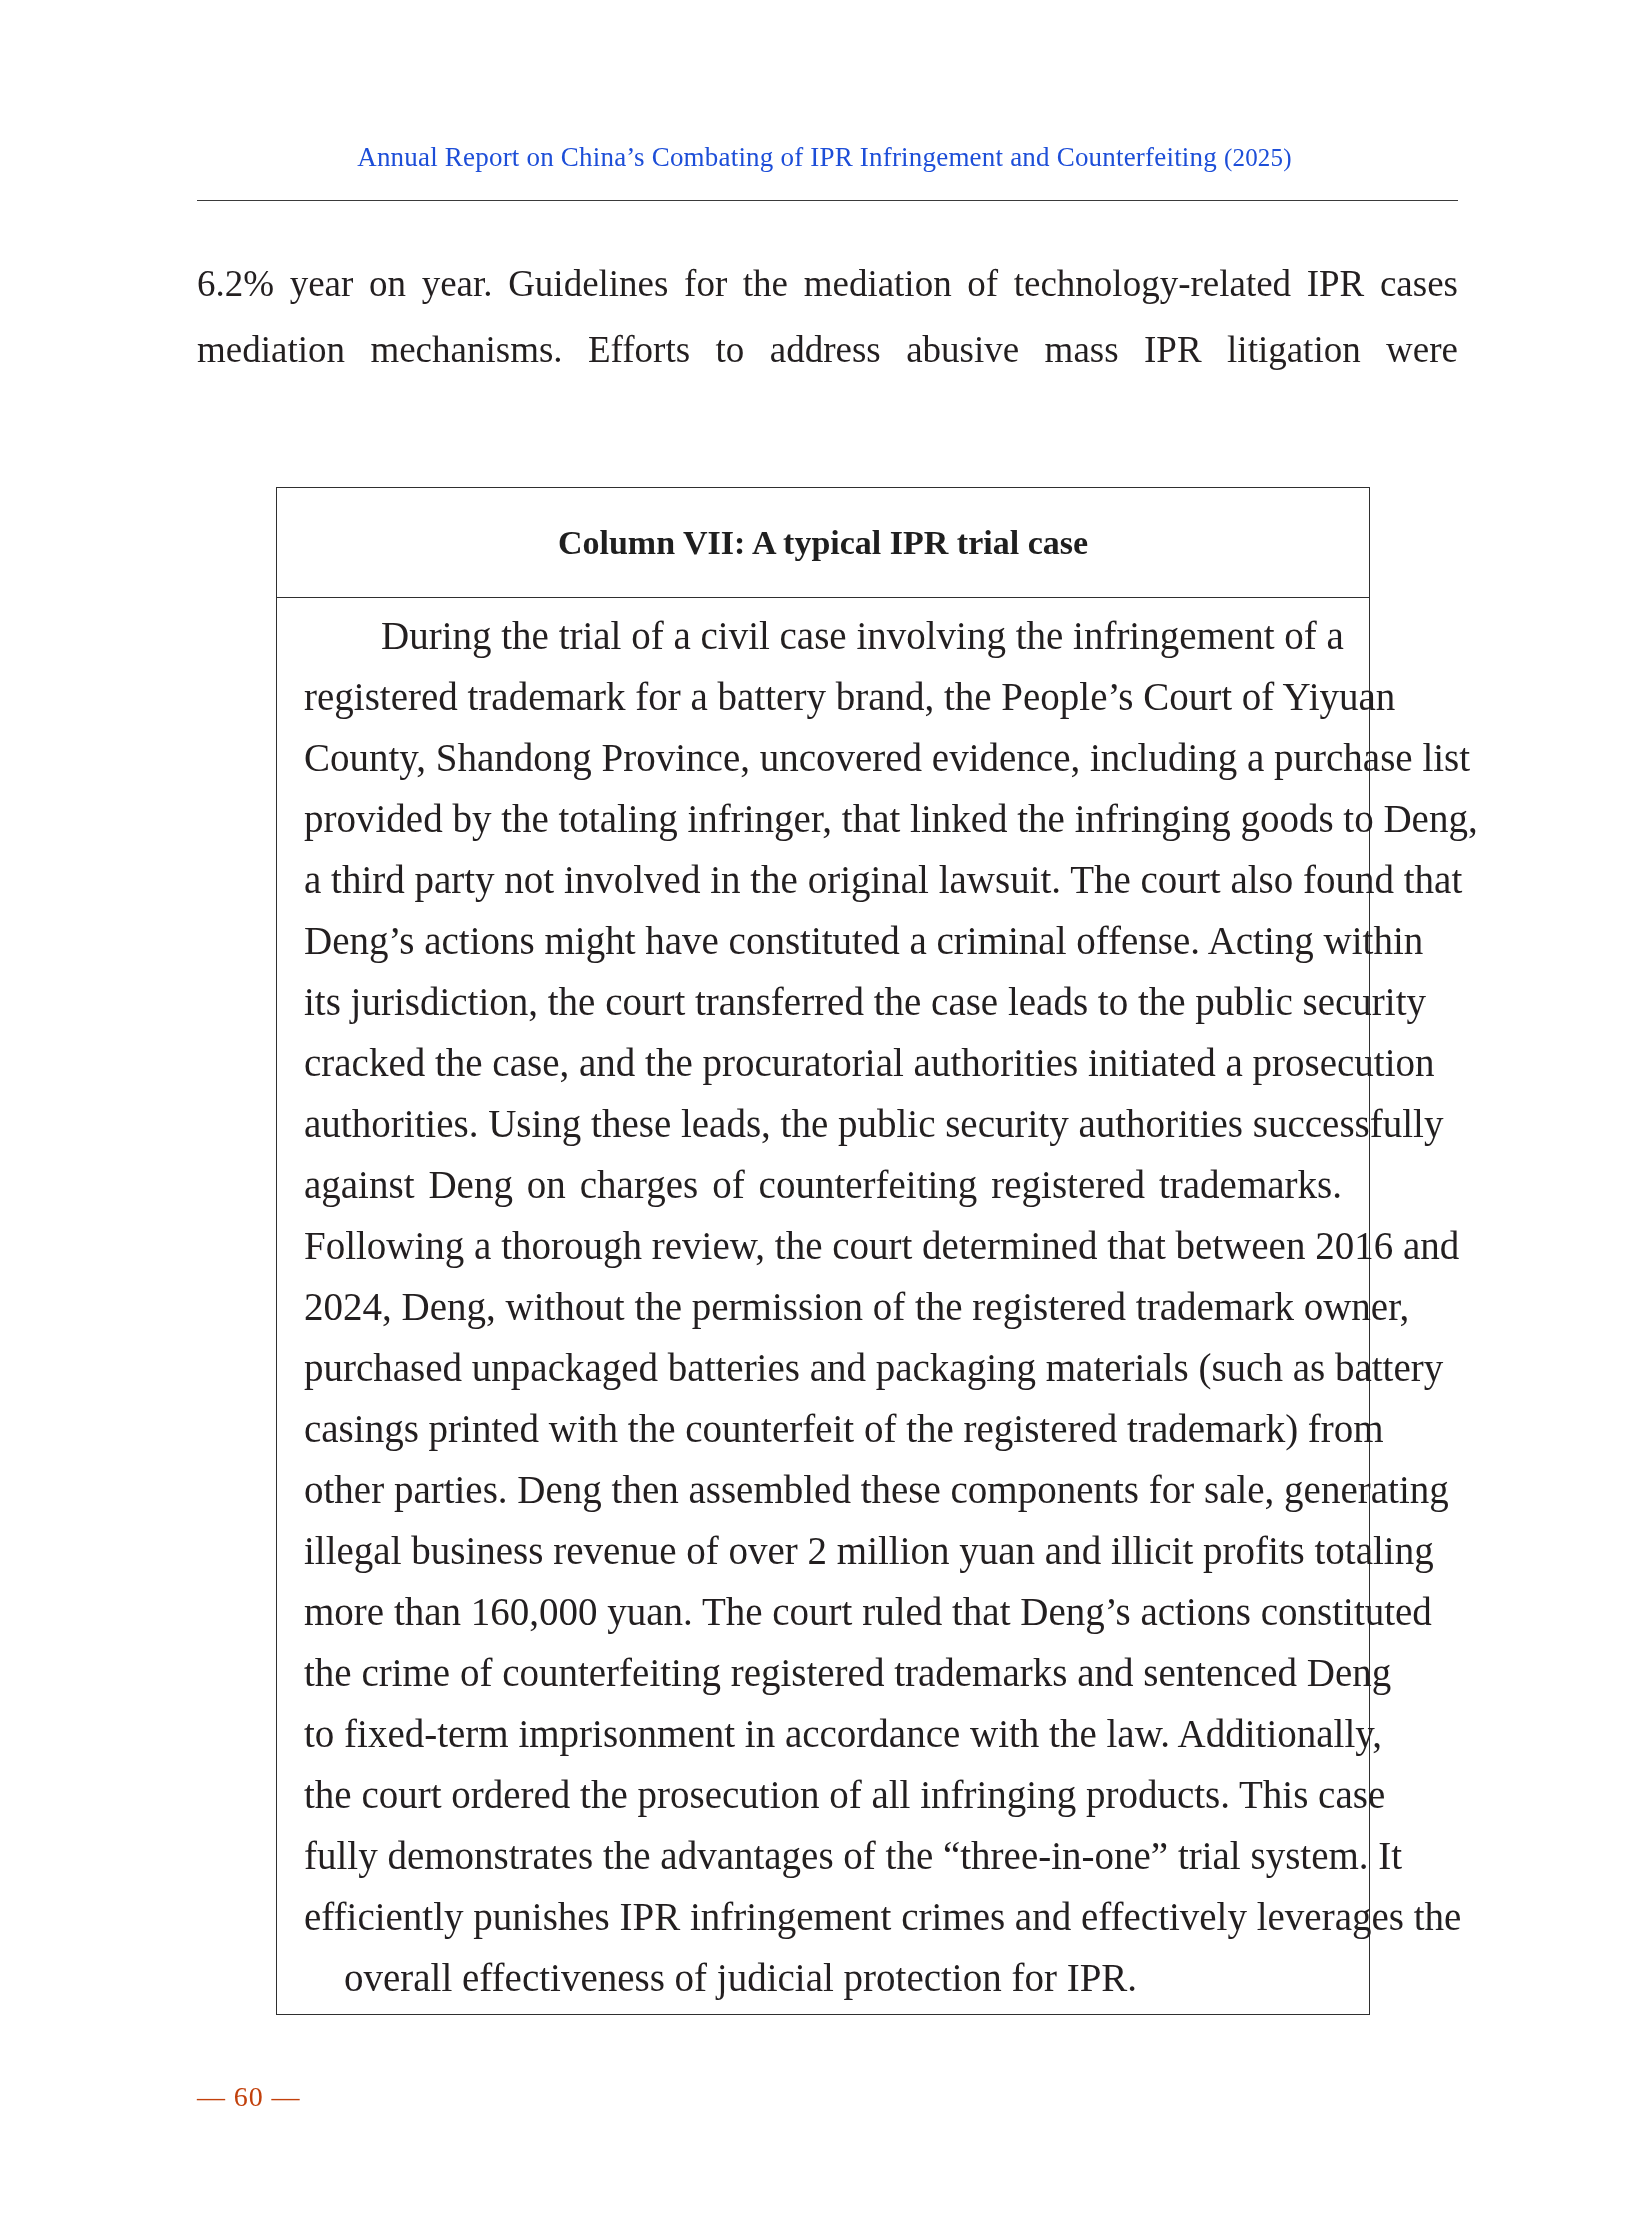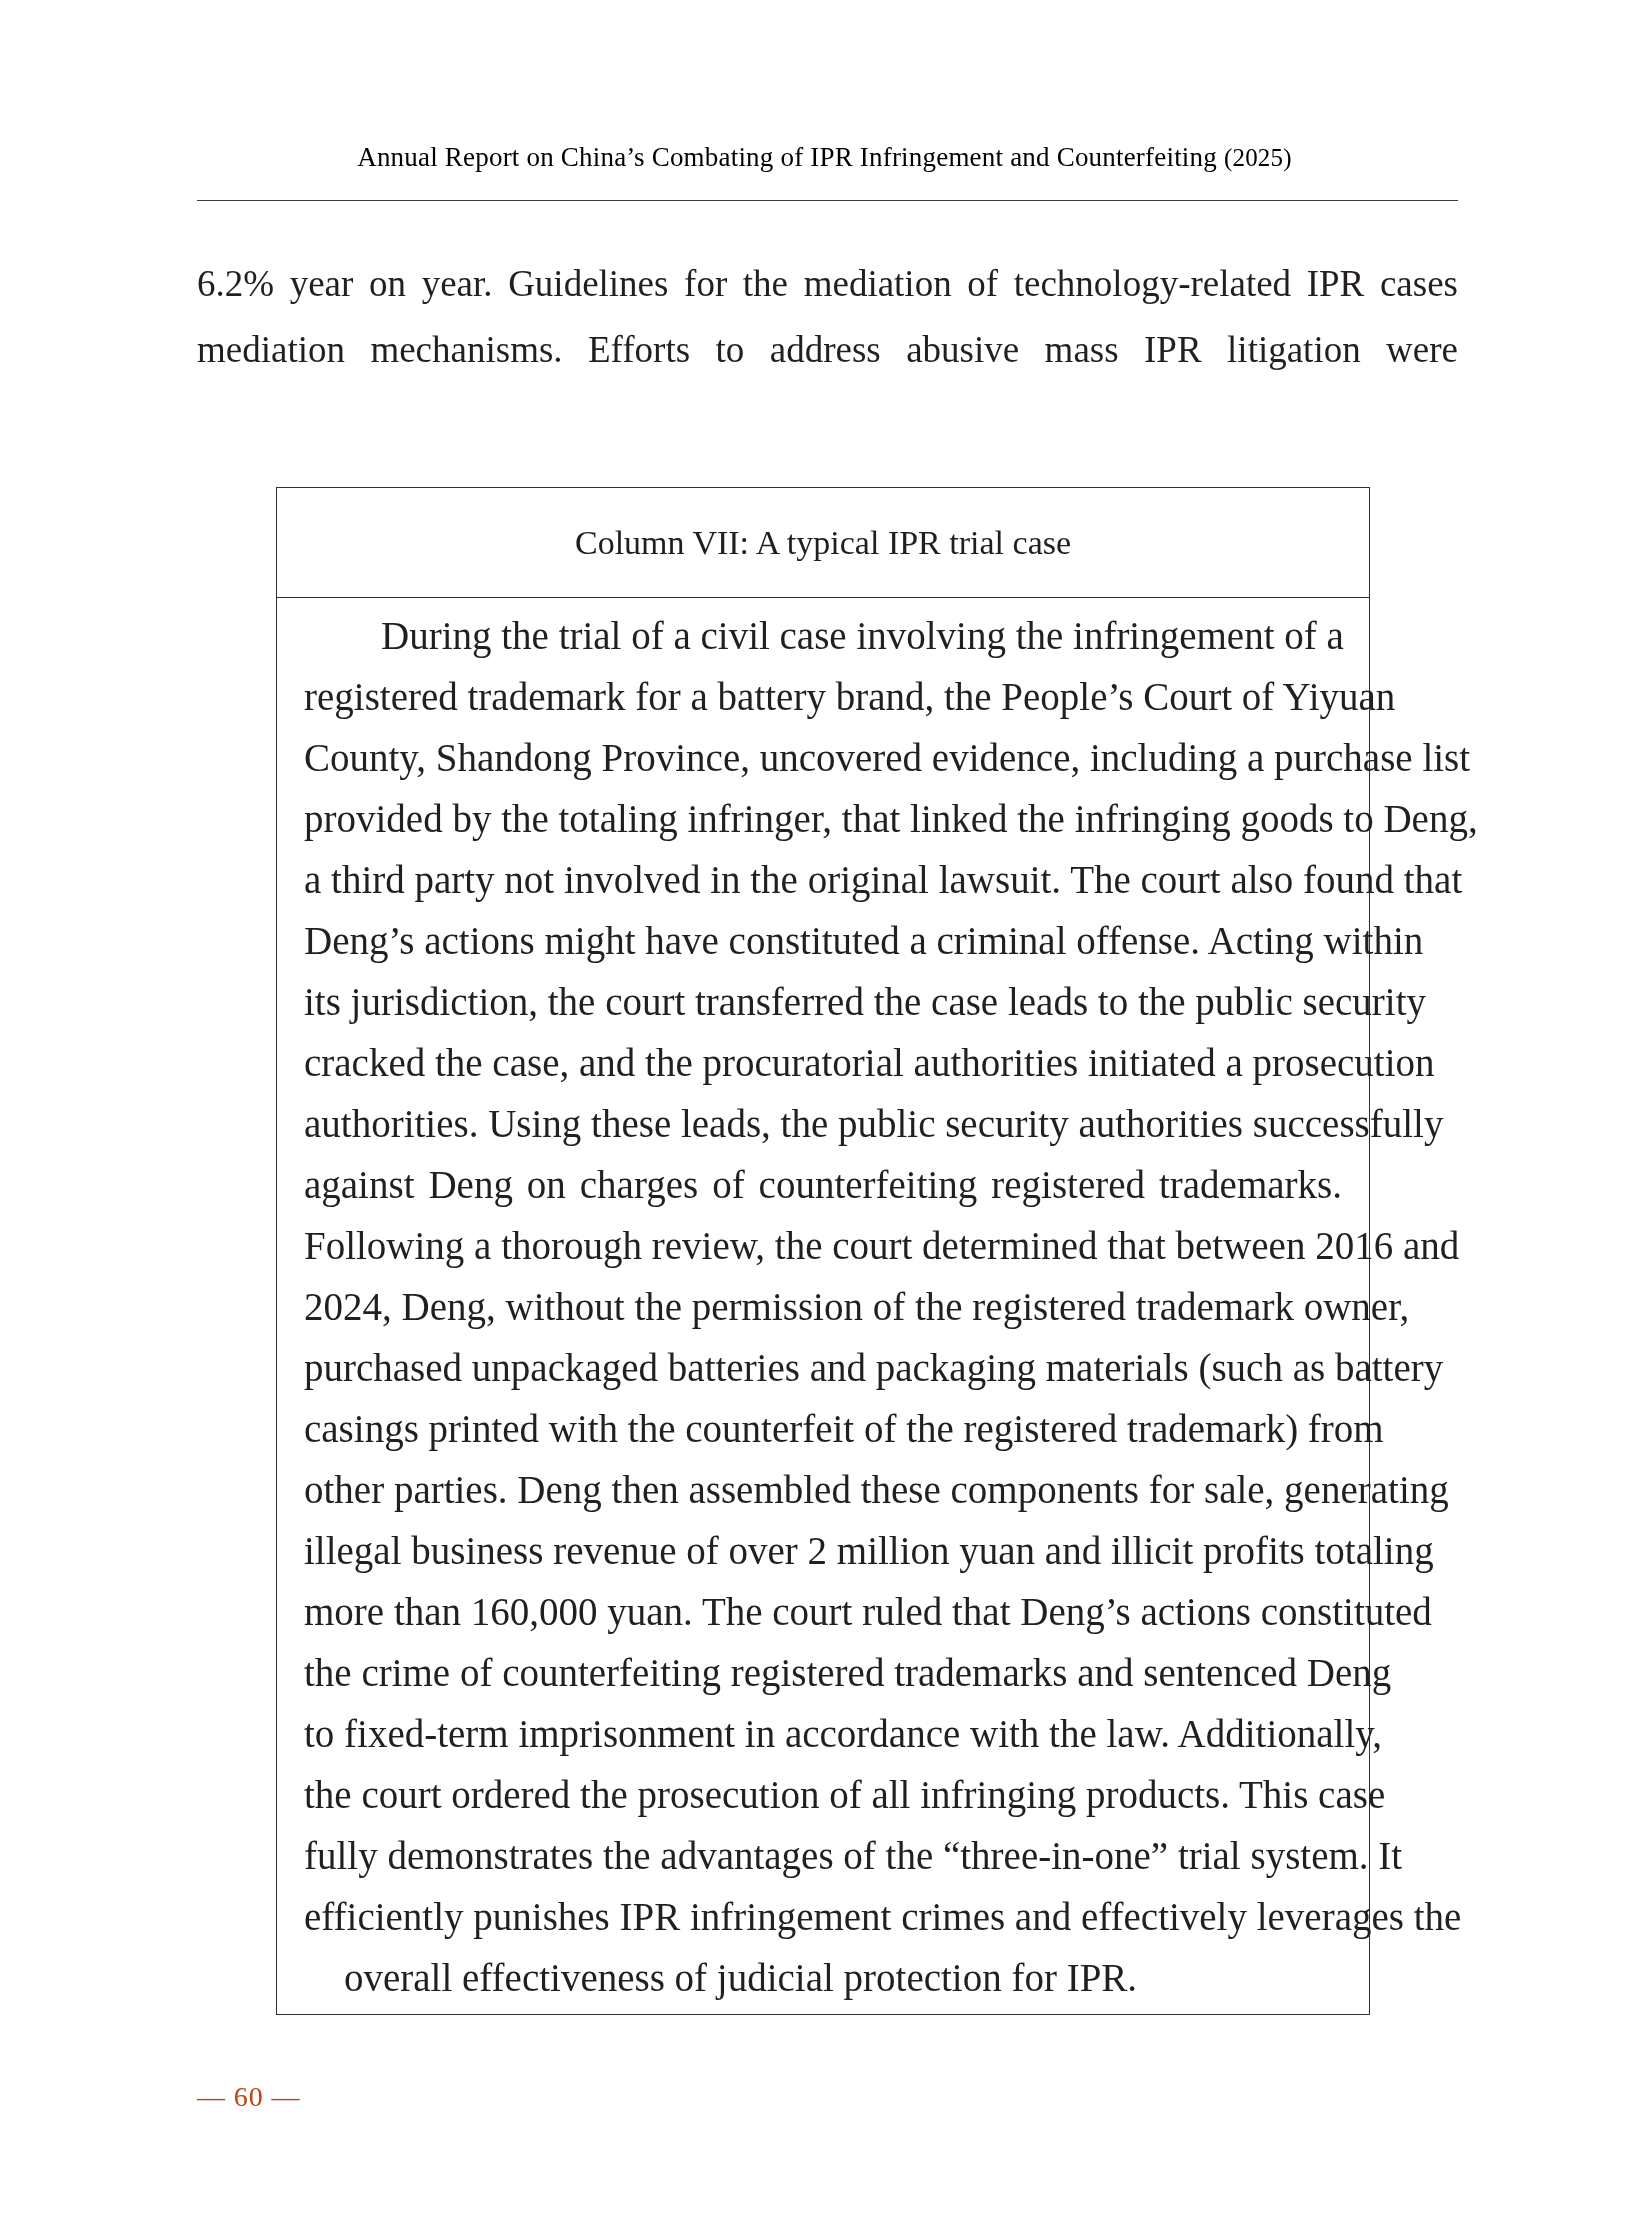--- a/index.html
+++ b/index.html
@@ -16,21 +16,21 @@
       color: #231f20;
     }
     .running-header {
       position: absolute;
       left: 198px;
       right: 198px;
       top: 142px;
       text-align: center;
       font-size: 27px;
       letter-spacing: 0.2px;
-      color: #000000;
+      color: #1d4ed8;
     }
     .running-header .year {
       font-size: 25px;
     }
     .header-rule {
       position: absolute;
       left: 197px;
       width: 1261px;
       top: 200px;
       height: 0;
@@ -61,21 +61,21 @@
       box-sizing: border-box;
     }
     .column-title-cell {
       height: 109px;
       border-bottom: 1.7px solid #2f2f2f;
       display: flex;
       align-items: center;
       justify-content: center;
     }
     .column-title {
-      font-weight: normal;
+      font-weight: bold;
       font-size: 34px;
       color: #1f1f1f;
     }
     .column-body {
       position: absolute;
       left: 27px;
       right: 27px;
       top: 117px;
       font-size: 39px;
     }

